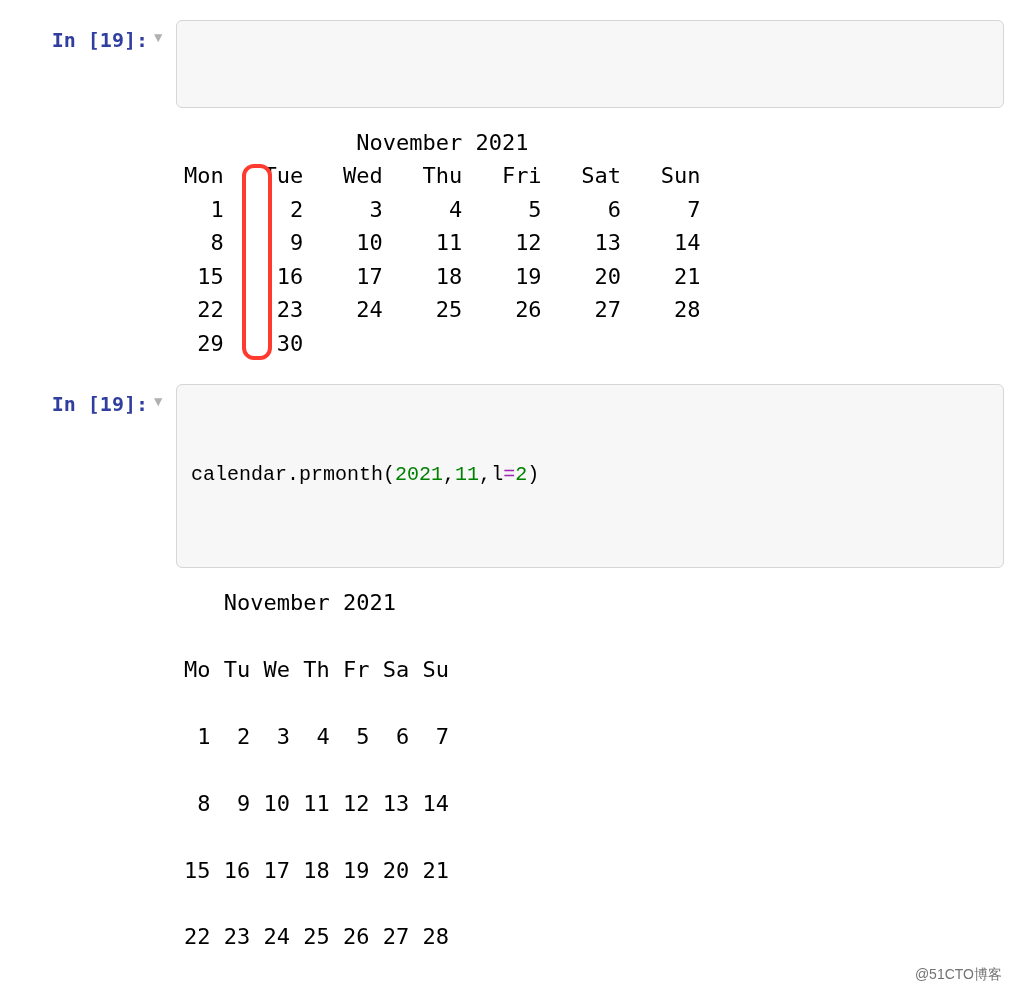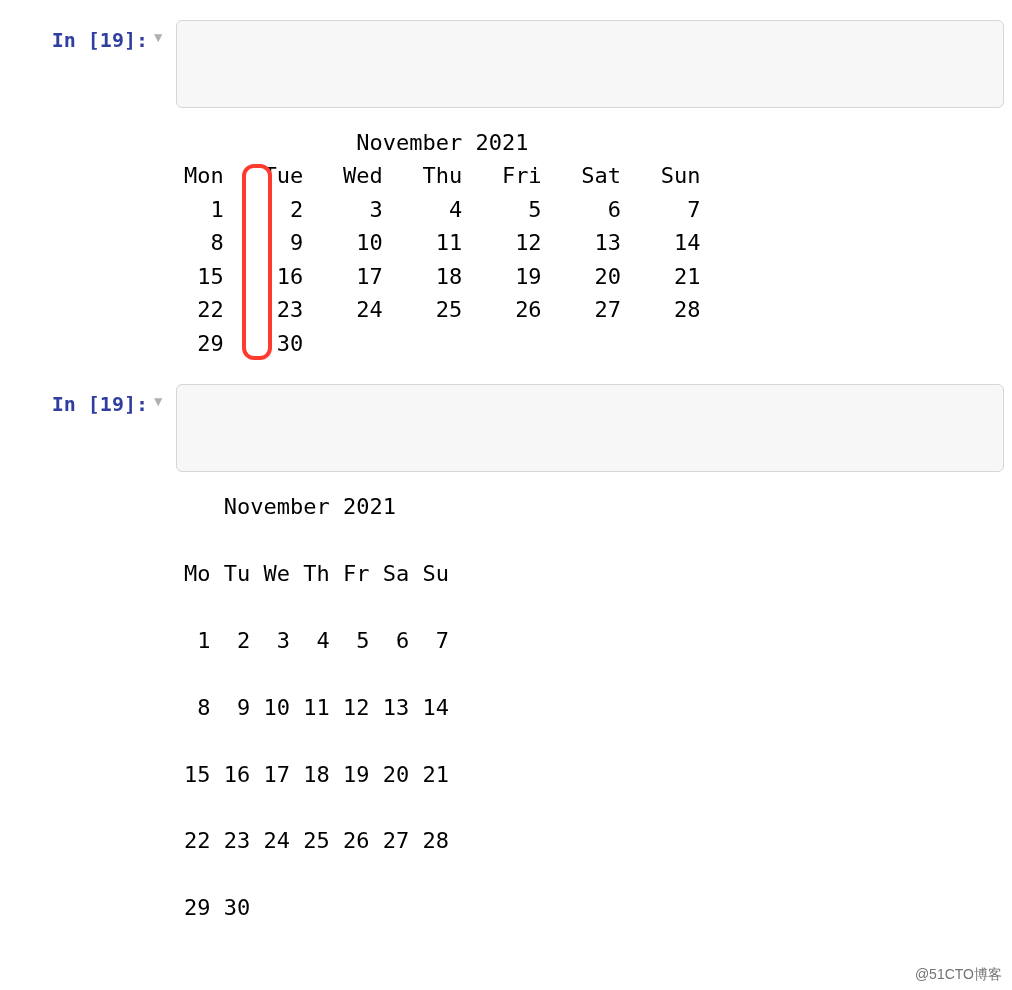--- a/index.html
+++ b/index.html
@@ -123,20 +123,21 @@
  22    23    24    25    26    27    28
  29    30</pre>
       <div class="anno anno1"></div>
     </div>
   </div>
 
   <div class="cell">
     <div class="prompt">In [19]:</div>
     <div class="caret">▼</div>
     <div class="input-area">
+      <div class="code-line"><span class="c-name">calendar</span><span class="c-punct">.</span><span class="c-name">prmonth</span><span class="c-punct">(</span><span class="c-num">2021</span><span class="c-punct">,</span><span class="c-num">11</span><span class="c-punct">,</span><span class="c-name">l</span><span class="c-op">=</span><span class="c-num">2</span><span class="c-punct">)</span></div>
     </div>
   </div>
 
   <div class="output-row">
     <div class="prompt"></div>
     <div class="caret">▼</div>
     <div class="output-area">
       <pre class="stdout">   November 2021
 
 Mo Tu We Th Fr Sa Su

